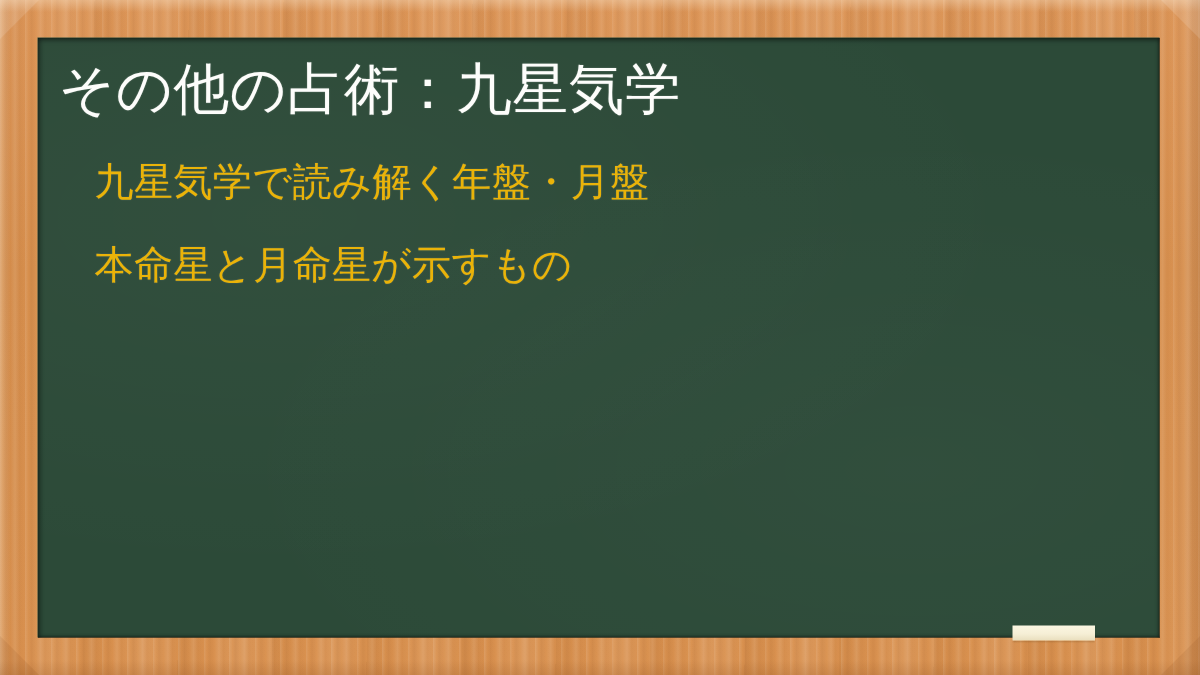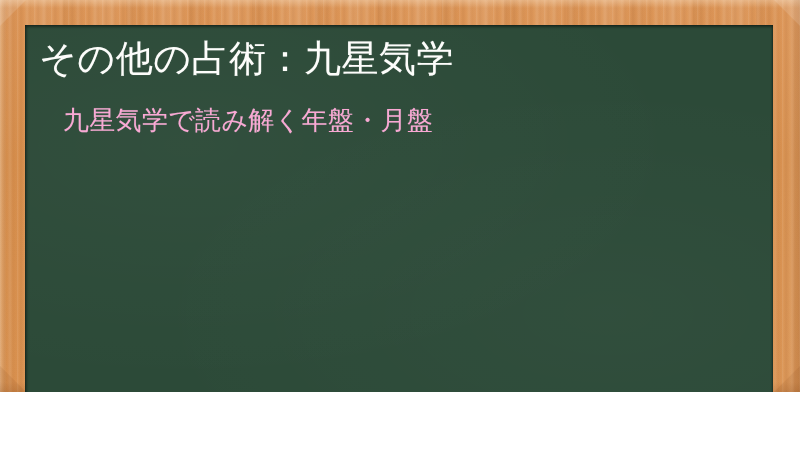--- a/index.html
+++ b/index.html
@@ -5,23 +5,23 @@
 <style>
   html, body {
     margin: 0;
     padding: 0;
     background: #ffffff;
   }
 
   .slide {
     position: relative;
     width: 800px;
-    height: 392px;
+    height: 450px;
     overflow: hidden;
-    font-family: Liberation Mono, monospace;
+    font-family: Liberation Serif, serif;
     
     background-color: #d9study;
   }
 
   
   .frame {
     position: absolute;
     inset: 0;
     background-color: #d9914f;
     background-image:
@@ -122,21 +122,21 @@
   .board-list {
     position: absolute;
     left: 38px;
     top: 84px;
     margin: 0;
     padding: 0;
     list-style: none;
   }
 
   .board-list-item {
-    color: #f9a8d4;
+    color: #eab308;
     font-size: 26px;
     font-weight: 400;
     line-height: 1.0;
     letter-spacing: 0.3px;
     margin: 0 0 29px 0;
     white-space: nowrap;
     text-shadow: 0 0 1px rgba(255,255,255,0.22);
   }
   .board-list-item:last-child { margin-bottom: 0; }
 
@@ -167,20 +167,21 @@
     <div class="frame-miter br"></div>
   </div>
 
   <div class="board">
     <div class="board-inner">
 
       <h1 class="board-title">その他の占術：九星気学</h1>
 
       <ul class="board-list">
         <li class="board-list-item">九星気学で読み解く年盤・月盤</li>
+        <li class="board-list-item">本命星と月命星が示すもの</li>
       </ul>
 
     </div>
   </div>
 
   <div class="chalk-stick"></div>
 
 </div>
 
 </body></html>

